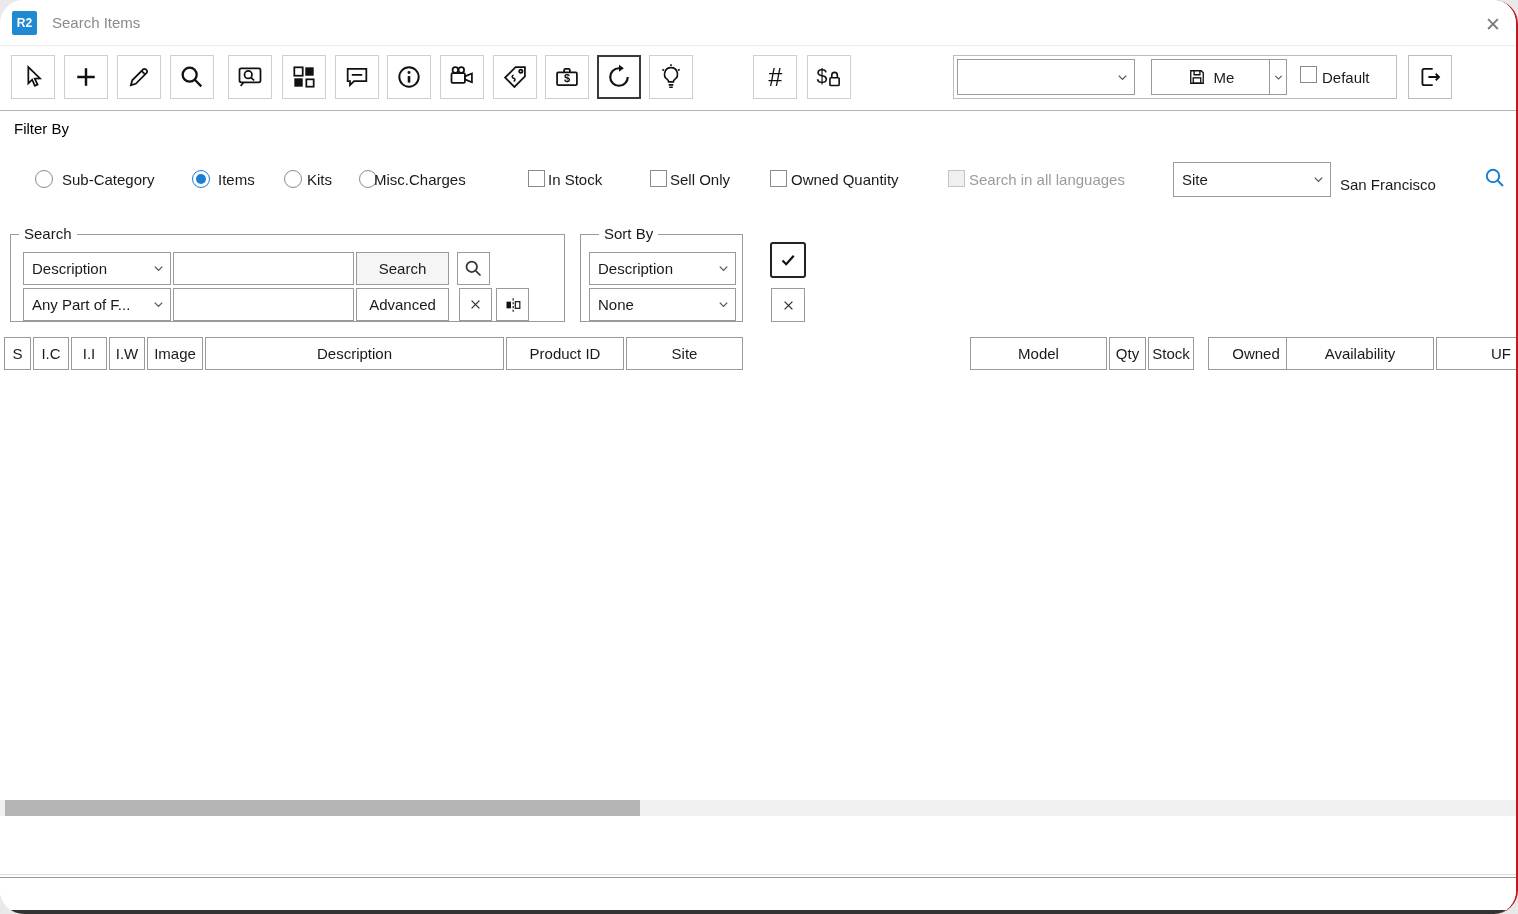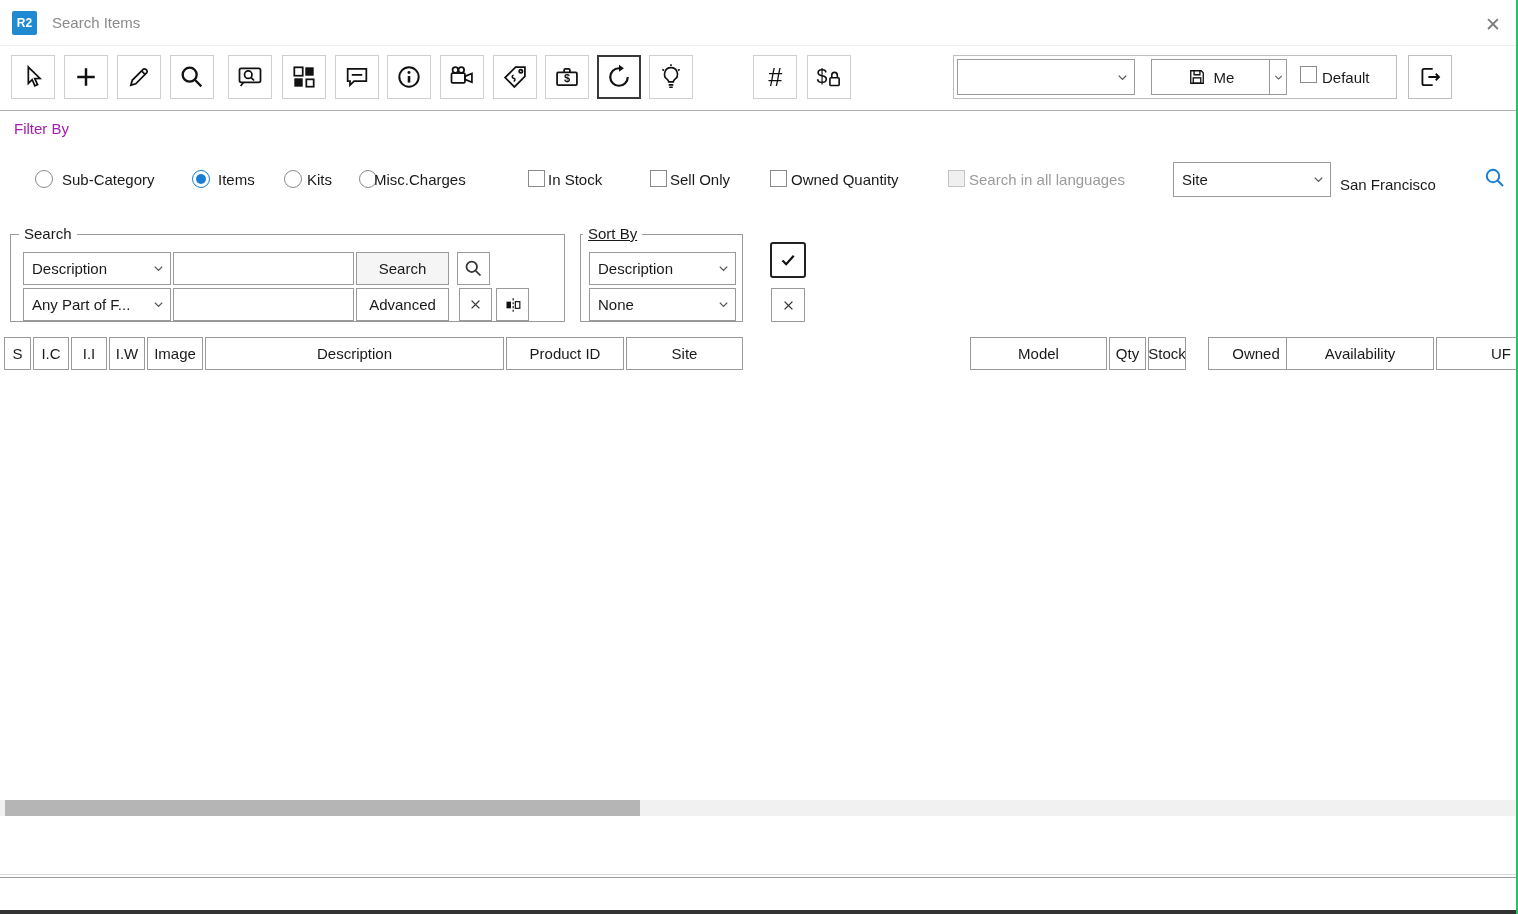--- a/index.html
+++ b/index.html
@@ -1,21 +1,22 @@
 <!DOCTYPE html>
 <html><head>
 <meta charset="utf-8">
 <style>
   * { margin:0; padding:0; box-sizing:border-box; }
   html,body { background:#e9e9e9; }
   body { font-family:"Liberation Sans", sans-serif; color:#1a1a1a; }
   #window {
     position:relative; width:1518px; height:914px; background:#ffffff;
     overflow:hidden; font-size:15px;
-    border-right:2px solid #22c55e;
+    border-right:2px solid #b91c1c;
+    border-radius:24px;
   }
   .abs { position:absolute; }
 
   
   .titlebar { left:0; top:0; width:1518px; height:46px; background:#fff; border-bottom:1px solid #ededed; }
   .logo { left:12px; top:11px; width:25px; height:24px; background:#1f8ad2; color:#fff;
           font-size:12px; font-weight:bold; display:flex; align-items:center; justify-content:center; border-radius:2px; }
   .wtitle { left:52px; top:14px; color:#8a8a8a; font-size:15px; }
   .close-btn { left:1478px; top:9px; width:30px; height:30px; display:flex; align-items:center; justify-content:center;
                color:#7c7c7c; font-size:19px; }
@@ -29,21 +30,21 @@
   .right-group { left:953px; top:55px; width:444px; height:44px; border:1px solid #bdbdbd; background:#fff; }
   .profile-combo { left:957px; top:59px; width:178px; height:36px; border:1px solid #9a9a9a; background:#fff; }
   .me-btn { left:1151px; top:59px; width:118px; height:36px; border:1px solid #9a9a9a; border-right:none; background:#fff;
             display:flex; align-items:center; justify-content:center; gap:7px; }
   .me-chev { left:1269px; top:59px; width:18px; height:36px; border:1px solid #9a9a9a; background:#fff;
              display:flex; align-items:center; justify-content:center; }
   .exit-btn { left:1408px; top:55px; width:44px; height:44px; border:1px solid #bdbdbd; background:#fff;
               display:flex; align-items:center; justify-content:center; }
 
   
-  .section-label { font-size:15px; color:#a21caf; }
+  .section-label { font-size:15px; color:#000000; }
   .radio { width:18px; height:18px; border:1px solid #8a8a8a; border-radius:50%; background:#fff; }
   .radio.sel { border:1px solid #1a7fd4; display:flex; align-items:center; justify-content:center; }
   .radio.sel::after { content:""; width:10px; height:10px; border-radius:50%; background:#1a7fd4; }
   .checkbox { width:17px; height:17px; border:1px solid #8a8a8a; background:#fff; }
   .checkbox.disabled { border:1px solid #c4c4c4; background:#f0f0f0; }
   .ctl-label { font-size:15px; }
   .ctl-label.disabled { color:#9b9b9b; }
 
   .combo { border:1px solid #9a9a9a; background:#fff; display:flex; align-items:center; }
   .combo .combo-val { flex:1; padding-left:8px; font-size:15px; overflow:hidden; white-space:nowrap; }
@@ -340,21 +341,21 @@
         <svg width="20" height="20" viewBox="0 0 24 24">
             <path d="M12.2 4 V20" stroke="#111" stroke-width="1.4" stroke-dasharray="2.6 2"></path>
             <rect x="4.2" y="8" width="5.4" height="8" fill="#111"></rect>
             <rect x="14.8" y="8" width="5.4" height="8" fill="none" stroke="#111" stroke-width="1.4"></rect>
           </svg>
       </span>
     </div>
   </div>
 
   <div class="abs groupbox" style="left:580px; top:234px; width:163px; height:88px;">
-    <span class="legend" style="left:2px;text-decoration:underline;">Sort By</span>
+    <span class="legend" style="left:18px;">Sort By</span>
     <div class="abs combo" style="left:8px; top:17px; width:147px; height:33px;">
       <span class="combo-val">Description</span>
       <span class="chevbox">
         <svg width="13" height="13" viewBox="0 0 14 14" fill="none" stroke="#555" stroke-width="1.4">
             <path d="M3 5 l4 4 4 -4"></path>
           </svg>
       </span>
     </div>
     <div class="abs combo" style="left:8px; top:53px; width:147px; height:33px;">
       <span class="combo-val">None</span>
@@ -384,21 +385,21 @@
   <div class="abs th" style="left:4px; width:27px;">S</div>
   <div class="abs th" style="left:33px; width:36px;">I.C</div>
   <div class="abs th" style="left:71px; width:36px;">I.I</div>
   <div class="abs th" style="left:109px; width:36px;">I.W</div>
   <div class="abs th" style="left:147px; width:56px;">Image</div>
   <div class="abs th" style="left:205px; width:299px;">Description</div>
   <div class="abs th" style="left:506px; width:118px;">Product ID</div>
   <div class="abs th" style="left:626px; width:117px;">Site</div>
   <div class="abs th" style="left:970px; width:137px;">Model</div>
   <div class="abs th" style="left:1109px; width:37px;">Qty</div>
-  <div class="abs th" style="left:1148px; width:38px;">Stock</div>
+  <div class="abs th" style="left:1148px; width:46px;">Stock</div>
   <div class="abs th" style="left:1208px; width:96px;">Owned</div>
   <div class="abs th" style="left:1286px; width:148px;">Availability</div>
   <div class="abs th" style="left:1436px; width:140px; justify-content:flex-start; padding-left:54px;">UF</div>
 
   <div class="abs" style="left:0; top:371px; width:1518px; height:429px; background:#fff;"></div>
 
   <div class="abs hscroll-track"></div>
   <div class="abs hscroll-thumb"></div>
 
   <div class="abs divider-light"></div>

